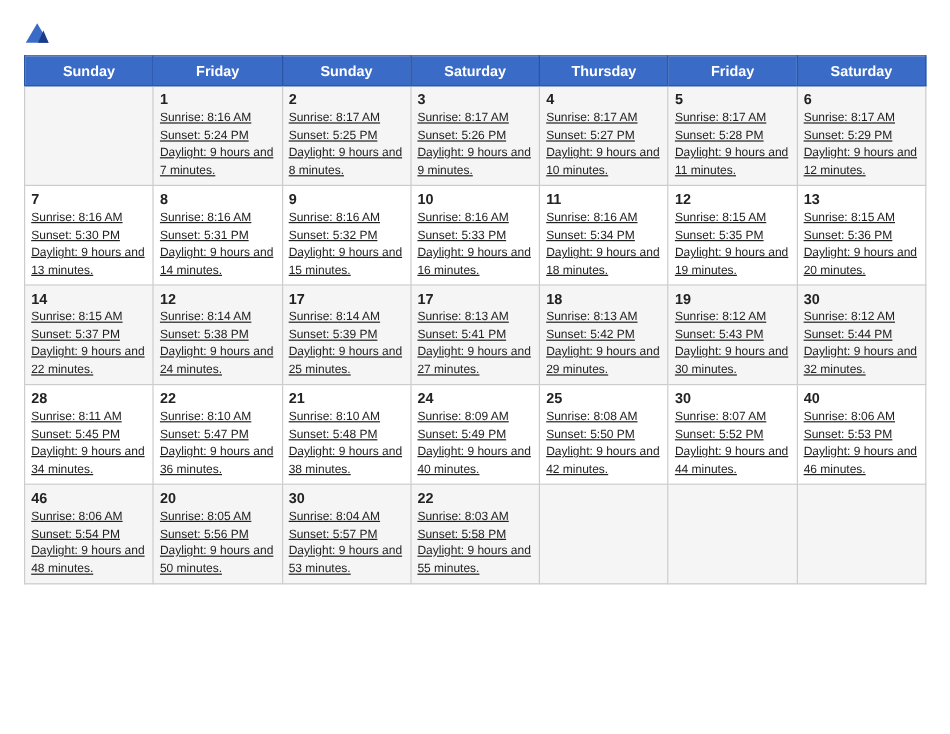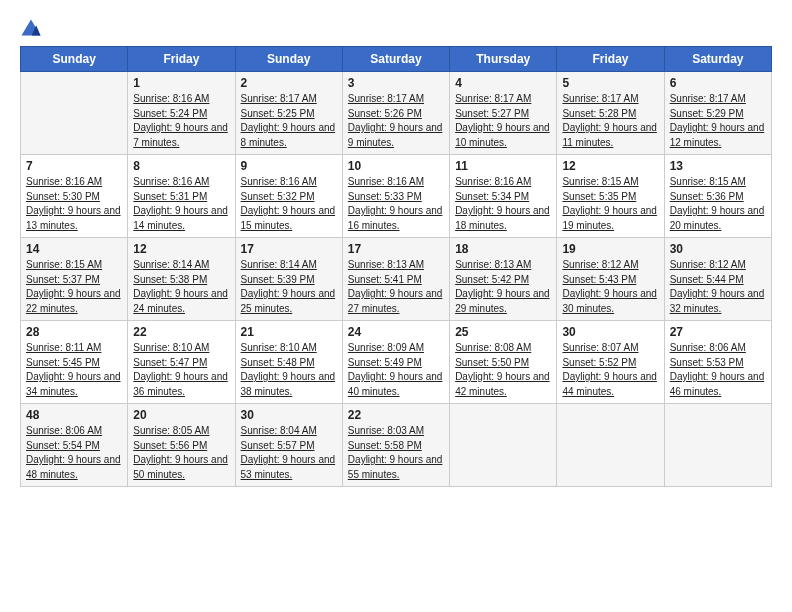--- a/index.html
+++ b/index.html
@@ -237,27 +237,27 @@
           </td>
           <td>
             <span class="day-number">25</span>
             <div class="day-info">Sunrise: 8:08 AM<br>Sunset: 5:50 PM<br>Daylight: 9 hours and 42 minutes.</div>
           </td>
           <td>
             <span class="day-number">30</span>
             <div class="day-info">Sunrise: 8:07 AM<br>Sunset: 5:52 PM<br>Daylight: 9 hours and 44 minutes.</div>
           </td>
           <td>
-            <span class="day-number">27</span>
+            <span class="day-number">40</span>
             <div class="day-info">Sunrise: 8:06 AM<br>Sunset: 5:53 PM<br>Daylight: 9 hours and 46 minutes.</div>
           </td>
         </tr>
         <tr>
           <td>
-            <span class="day-number">48</span>
+            <span class="day-number">46</span>
             <div class="day-info">Sunrise: 8:06 AM<br>Sunset: 5:54 PM<br>Daylight: 9 hours and 48 minutes.</div>
           </td>
           <td>
             <span class="day-number">20</span>
             <div class="day-info">Sunrise: 8:05 AM<br>Sunset: 5:56 PM<br>Daylight: 9 hours and 50 minutes.</div>
           </td>
           <td>
             <span class="day-number">30</span>
             <div class="day-info">Sunrise: 8:04 AM<br>Sunset: 5:57 PM<br>Daylight: 9 hours and 53 minutes.</div>
           </td>

